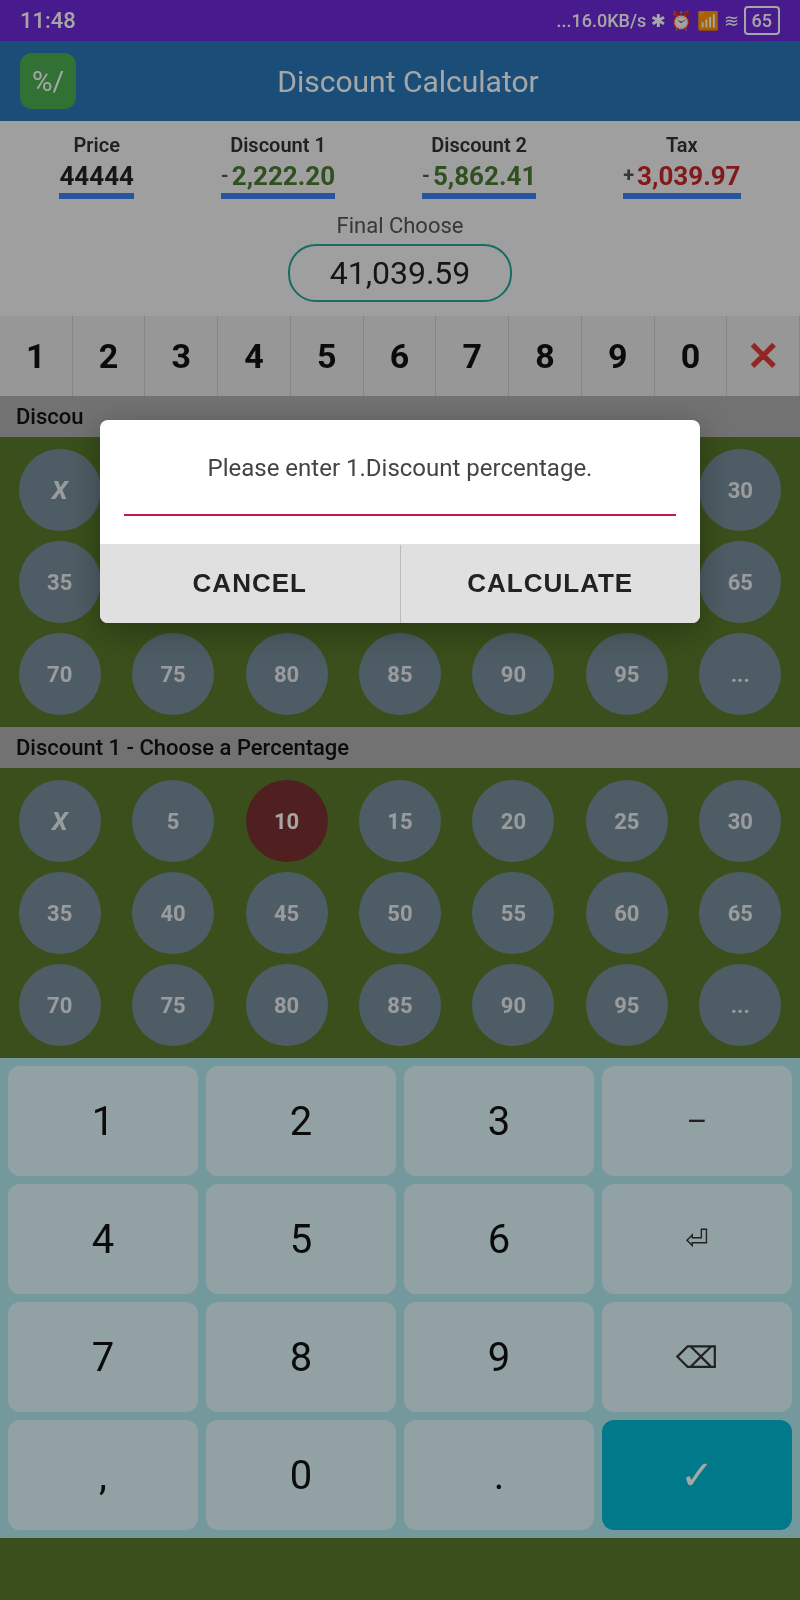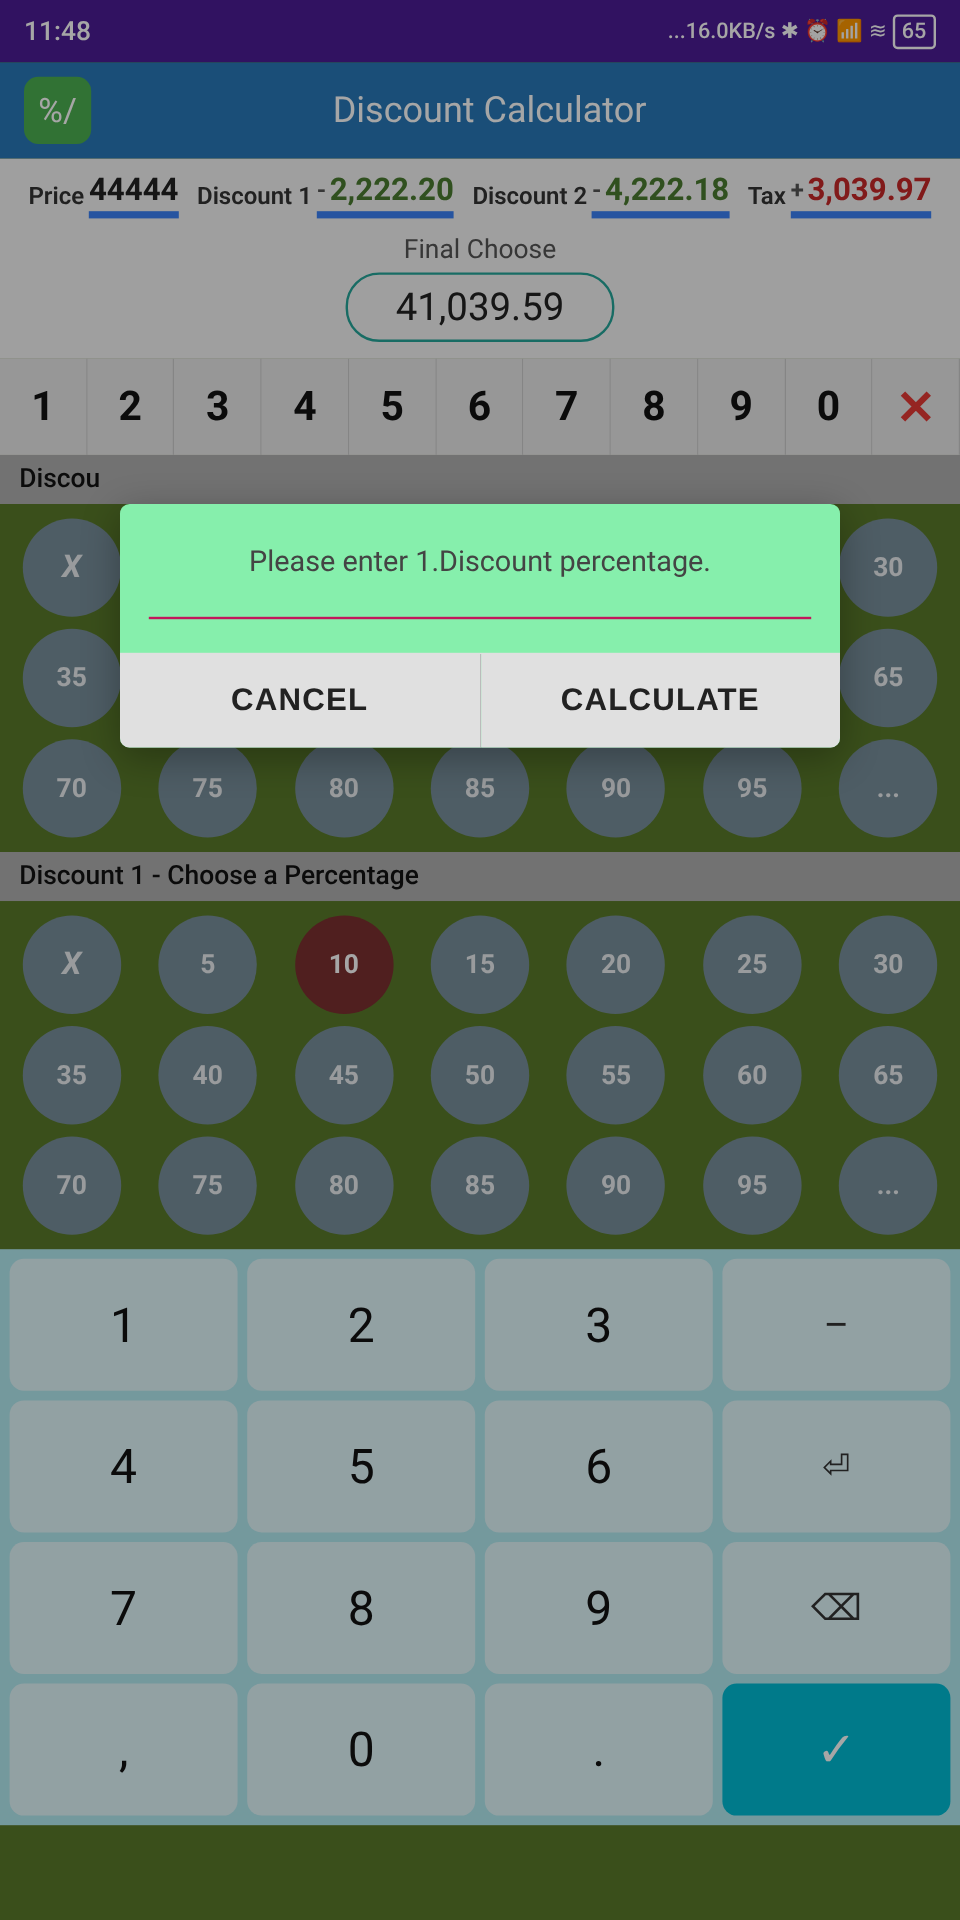--- a/index.html
+++ b/index.html
@@ -8,23 +8,23 @@
       width: 800px;
       height: 1600px;
       overflow: hidden;
       font-family: 'Roboto', Arial, sans-serif;
       background: #5a7a2a;
       position: relative;
     }
 
     
     .status-bar {
-      background: #4c1d95;
+      background: #6d28d9;
       color: white;
-      height: 52px;
+      height: 41px;
       display: flex;
       align-items: center;
       justify-content: space-between;
       padding: 0 20px;
       font-size: 22px;
       font-weight: 500;
       z-index: 10;
       position: relative;
     }
     .status-bar-right {
@@ -69,20 +69,21 @@
     
     .price-row {
       background: #f5f5f5;
       padding: 12px 16px 8px;
       display: flex;
       justify-content: space-around;
       align-items: flex-start;
     }
     .price-col {
       display: flex;
+      flex-direction: column;
       align-items: center;
       gap: 4px;
     }
     .price-label {
       font-size: 20px;
       color: #333;
       font-weight: 600;
     }
     .price-value {
       font-size: 26px;
@@ -232,21 +233,21 @@
       width: 100%;
       height: 100%;
       background: rgba(0,0,0,0.35);
       z-index: 100;
       display: flex;
       align-items: flex-start;
       justify-content: center;
       padding-top: 420px;
     }
     .modal {
-      background: #86efac;
+      background: #ffffff;
       border-radius: 8px;
       width: 600px;
       padding: 32px 24px 0;
       box-shadow: 0 8px 32px rgba(0,0,0,0.3);
     }
     .modal-message {
       font-size: 24px;
       color: #444;
       text-align: center;
       margin-bottom: 28px;
@@ -309,21 +310,21 @@
     <span class="price-label">Discount 1</span>
     <span class="price-value green">
       <span class="price-operator">-</span>
       <span>2,222.20</span>
     </span>
   </div>
   <div class="price-col">
     <span class="price-label">Discount 2</span>
     <span class="price-value green">
       <span class="price-operator">-</span>
-      <span>4,222.18</span>
+      <span>5,862.41</span>
     </span>
   </div>
   <div class="price-col">
     <span class="price-label">Tax</span>
     <span class="price-value red">
       <span class="price-operator">+</span>
       <span>3,039.97</span>
     </span>
   </div>
 </div>

